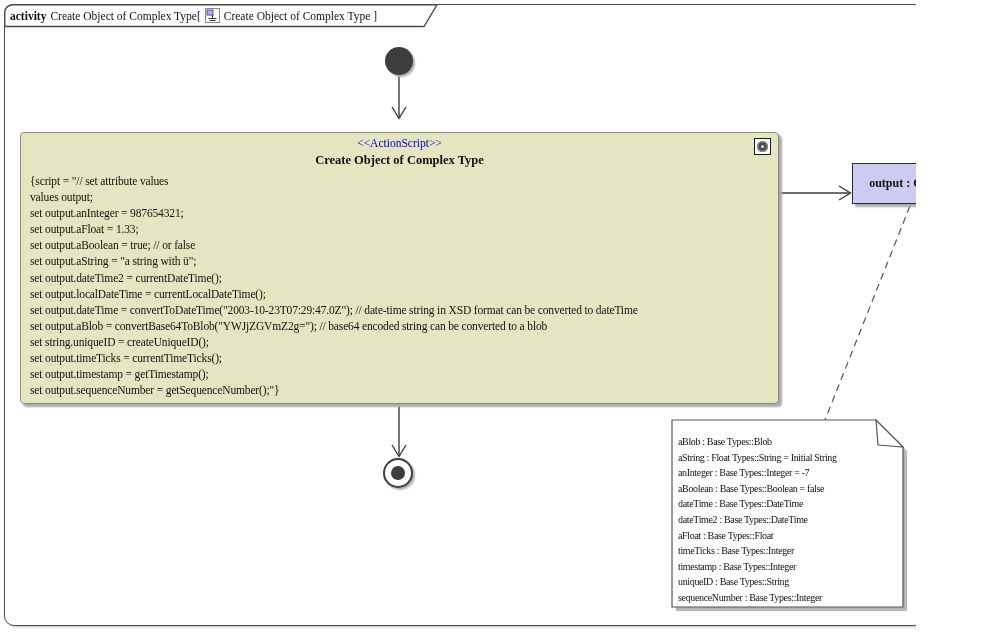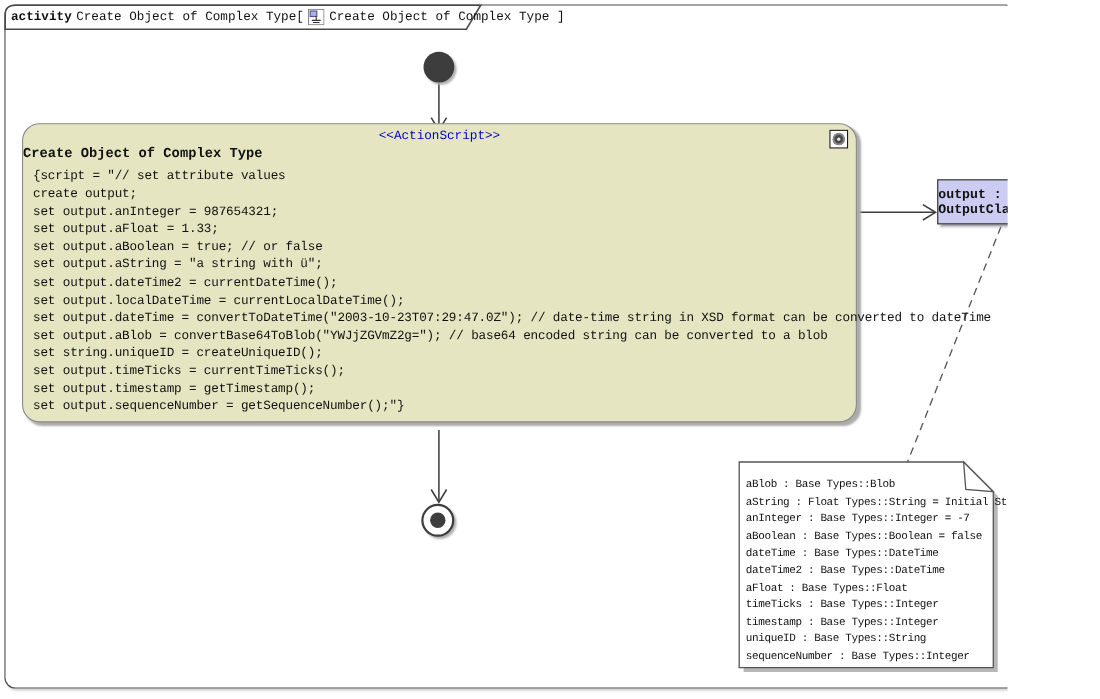--- a/index.html
+++ b/index.html
@@ -1,18 +1,18 @@
 <!DOCTYPE html>
 <html style="--frame-border: #4a4a4a; --edge-color: #3d3d3d; --node-color: #3d3d3d; --action-fill: #e5e5c1; --action-border: #8a8a8a; --stereotype-color: #0000cc; --output-fill: #ccccf2; --output-border: #2a2a2a; --note-border: #555555;"><head>
 <meta charset="utf-8">
 <style>
   html,body{margin:0;padding:0;background:#ffffff;}
   #canvas{
     position:relative;width:916px;height:635px;background:#fff;overflow:hidden;
-    font-family:Liberation Mono, monospace;color:#111;
+    font-family:Liberation Serif, serif;color:#111;
   }
   
   .frame{
     position:absolute;left:4px;top:4px;width:918px;height:620px;
     border:1.5px solid var(--frame-border);border-radius:10px;
     box-shadow:2px 2px 2px #d9d9d9;background:transparent;z-index:0;
   }
   
   svg.overlay{position:absolute;left:0;top:0;width:1000px;height:635px;z-index:1;}
   .tab-shape{fill:#ffffff;stroke:var(--frame-border);stroke-width:1.4;}
@@ -33,27 +33,27 @@
     background:var(--node-color);box-shadow:2px 2px 2px #b0b0b0;z-index:2;
   }
   .final-node{
     position:absolute;left:383px;top:458px;width:26px;height:26px;border-radius:50%;
     background:#fff;border:2px solid var(--node-color);box-shadow:2px 2px 2px #b0b0b0;
     display:flex;align-items:center;justify-content:center;z-index:2;
   }
   .final-node-dot{width:14px;height:14px;border-radius:50%;background:var(--node-color);}
   
   .action-node{
-    position:absolute;left:20px;top:112px;width:757px;height:270px;
+    position:absolute;left:20px;top:132px;width:757px;height:270px;
     background:var(--action-fill);border:1.5px solid var(--action-border);
-    border-radius:16px;box-shadow:3px 3px 2px #ababab;z-index:2;
+    border-radius:4px;box-shadow:3px 3px 2px #ababab;z-index:2;
   }
   .stereotype{position:absolute;left:0;right:0;top:4px;text-align:center;
     color:var(--stereotype-color);font-size:11.5px;}
-  .action-title{position:absolute;left:0;right:0;top:20px;text-align:left;
+  .action-title{position:absolute;left:0;right:0;top:20px;text-align:center;
     font-weight:bold;font-size:12.5px;}
   .script{position:absolute;left:9px;top:40px;right:4px;font-size:11.5px;
     letter-spacing:-0.15px;line-height:16.1px;white-space:nowrap;}
   .action-icon{
     position:absolute;right:7px;top:5px;width:15px;height:15px;border:1.5px solid #1a1a1a;
     background:#fdfdfd;display:flex;align-items:center;justify-content:center;
   }
   .gear-outer{width:11px;height:11px;border-radius:50%;background:#4a4a4a;
     box-shadow:inset 0 0 0 1.5px #8a8a8a;display:flex;align-items:center;justify-content:center;}
   .gear-inner{width:3px;height:3px;border-radius:50%;background:#e9e9e9;}
@@ -118,21 +118,21 @@
     <span>Create Object of Complex Type ]</span>
   </div>
 
   <div class="initial-node"></div>
 
   <div class="action-node">
     <div class="stereotype">&lt;&lt;ActionScript&gt;&gt;</div>
     <div class="action-title">Create Object of Complex Type</div>
     <div class="script">
         <div>{script = "// set attribute values</div>
-        <div>create output;</div>
+        <div>values output;</div>
         <div>set output.anInteger = 987654321;</div>
         <div>set output.aFloat = 1.33;</div>
         <div>set output.aBoolean = true; // or false</div>
         <div>set output.aString = "a string with ü";</div>
         <div>set output.dateTime2 = currentDateTime();</div>
         <div>set output.localDateTime = currentLocalDateTime();</div>
         <div>set output.dateTime = convertToDateTime("2003-10-23T07:29:47.0Z"); // date-time string in XSD format can be converted to dateTime</div>
         <div>set output.aBlob = convertBase64ToBlob("YWJjZGVmZ2g="); // base64 encoded string can be converted to a blob</div>
         <div>set string.uniqueID = createUniqueID();</div>
         <div>set output.timeTicks = currentTimeTicks();</div>

